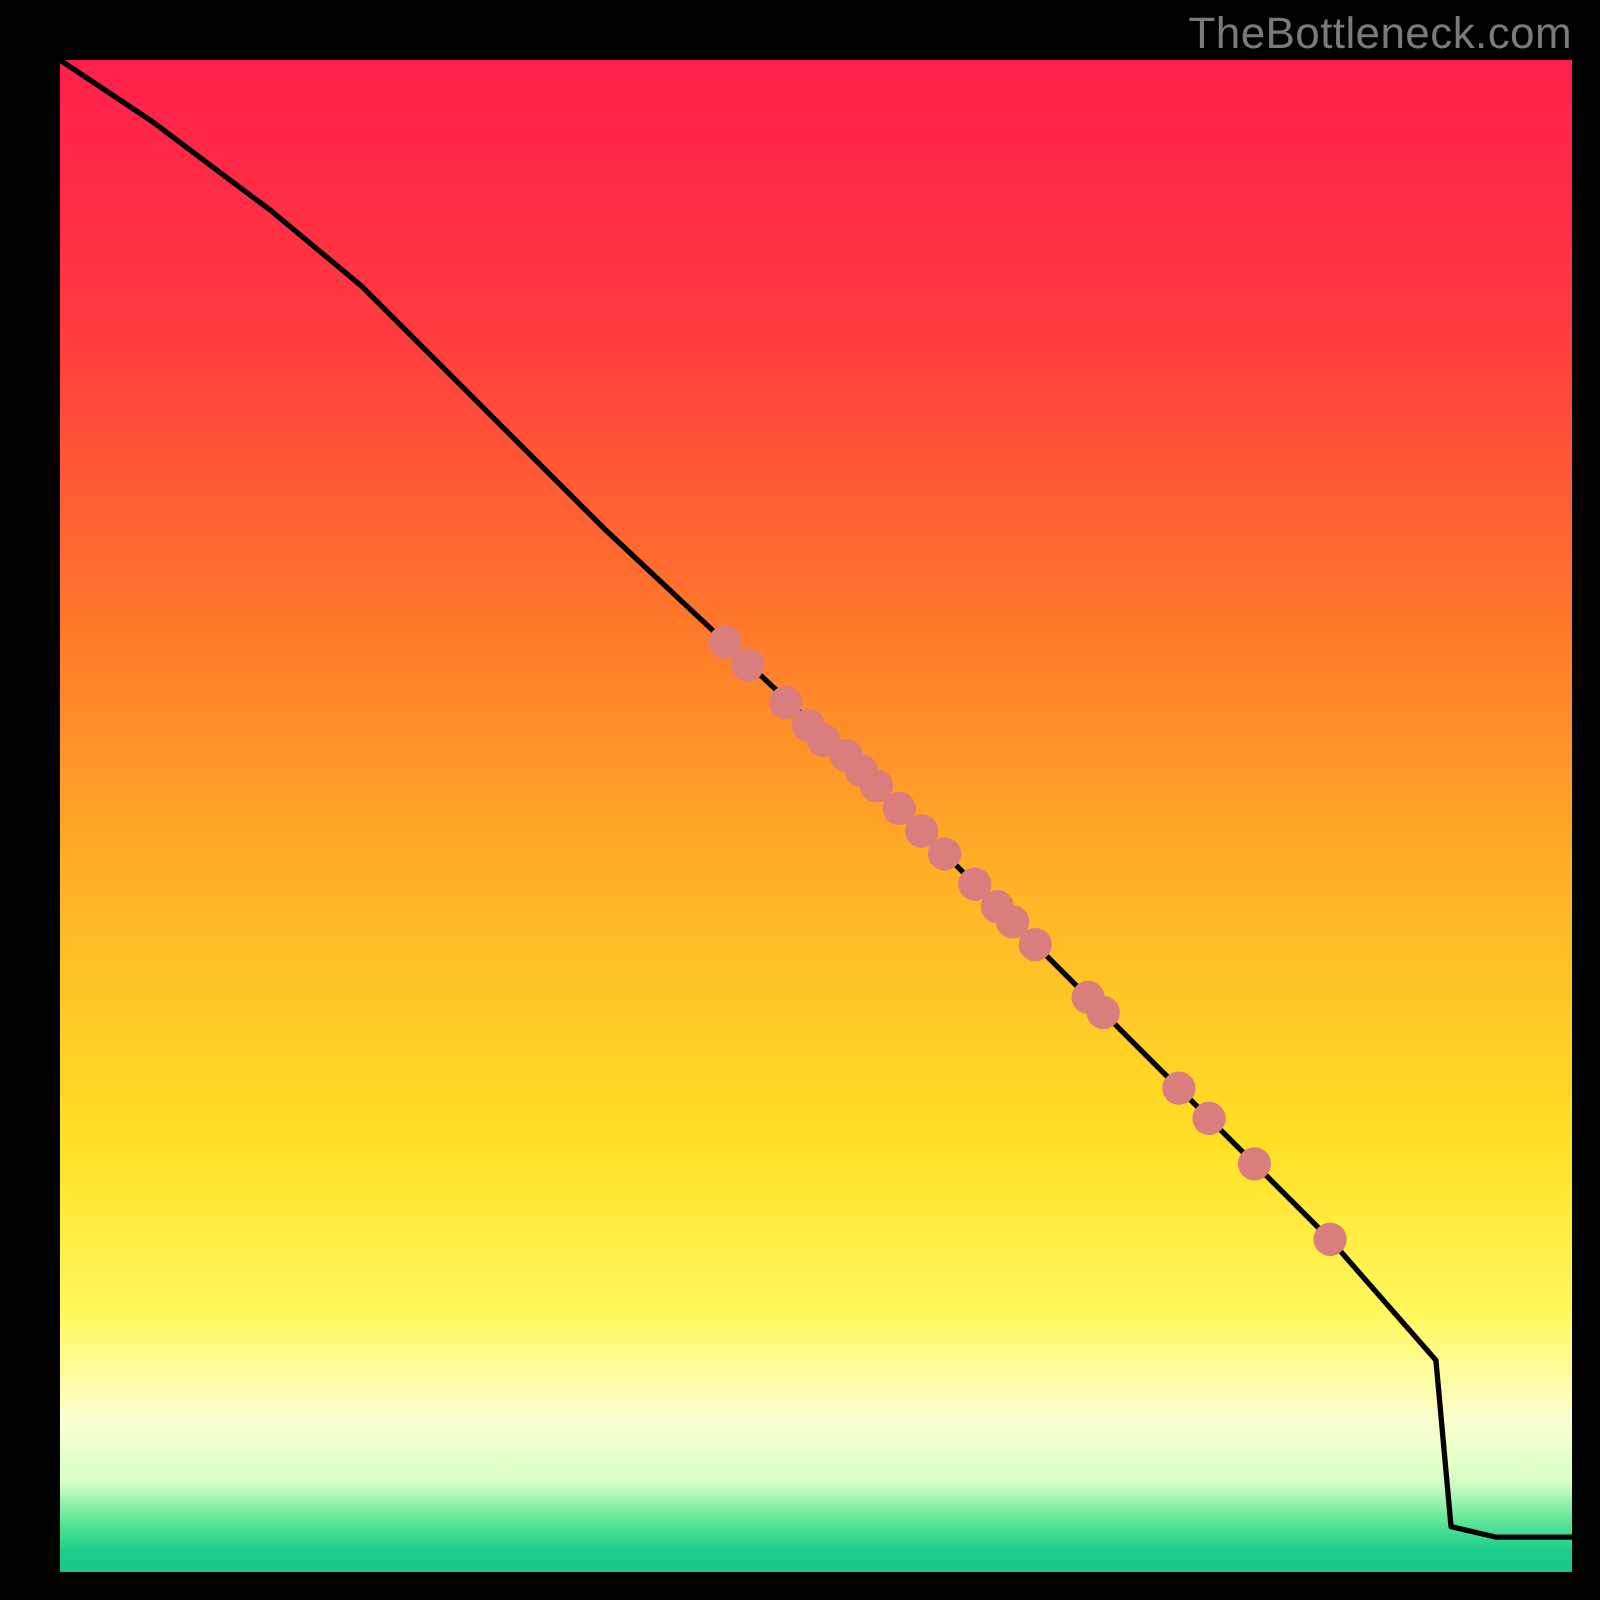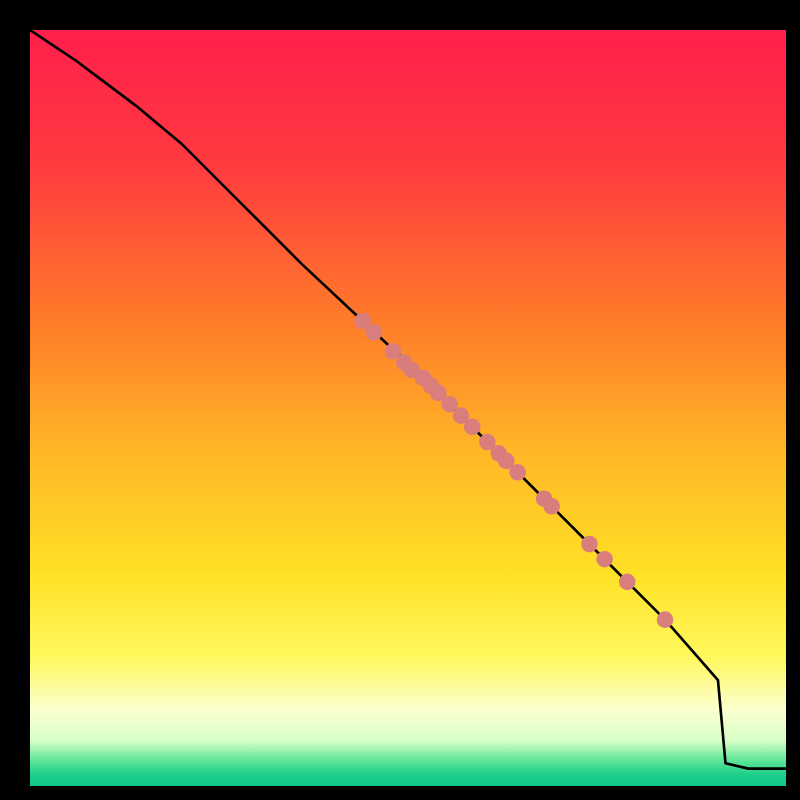--- a/index.html
+++ b/index.html
@@ -37,20 +37,21 @@
   .plot svg {
     display: block;
     width: 756px;
     height: 756px;
   }
 </style>
 </head>
 <body>
 
 <div class="frame">
+  <div class="watermark">TheBottleneck.com</div>
   <div class="plot">
     <svg viewBox="0 0 100 100" preserveAspectRatio="none">
       <defs>
         <linearGradient id="bg-grad" x1="0" y1="0" x2="0" y2="1">
             <stop offset="0%" stop-color="#ff1f4b"></stop>
             <stop offset="18%" stop-color="#ff3b3f"></stop>
             <stop offset="38%" stop-color="#ff7a2a"></stop>
             <stop offset="56.00000000000001%" stop-color="#ffb726"></stop>
             <stop offset="72%" stop-color="#ffe126"></stop>
             <stop offset="83%" stop-color="#fff85e"></stop>

